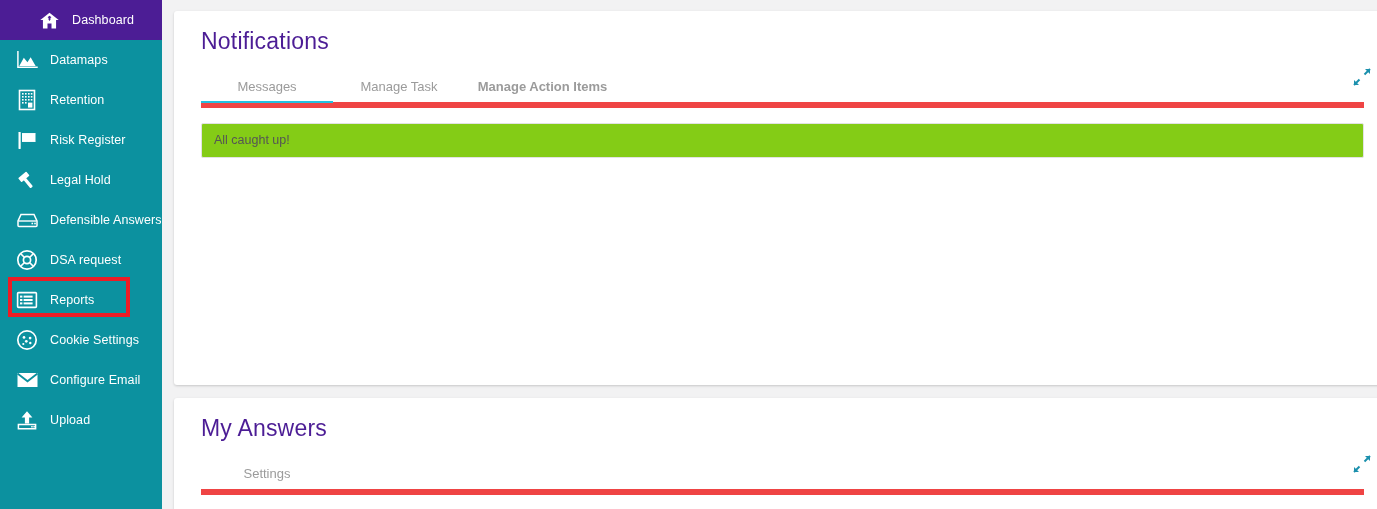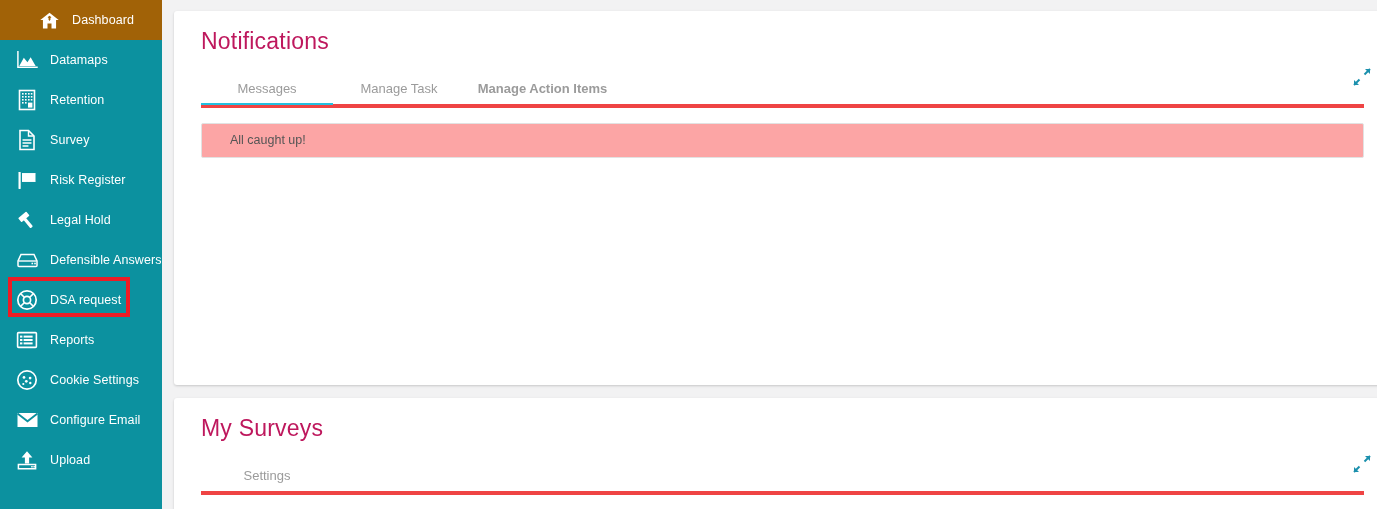--- a/index.html
+++ b/index.html
@@ -45,21 +45,21 @@
     position: relative;
     display: flex;
     align-items: center;
     height: 40px;
     padding-left: 14px;
     cursor: pointer;
     user-select: none;
   }
 
   .nav-item.active {
-    background: #a16207;
+    background: #4c1d95;
     padding-left: 36px;
   }
 
   .nav-icon {
     width: 26px;
     height: 26px;
     flex: 0 0 26px;
     display: flex;
     align-items: center;
     justify-content: center;
@@ -116,21 +116,21 @@
   .panel-surveys {
     top: 398px;
     height: 160px;
   }
 
   .panel-title {
     position: absolute;
     left: 27px;
     top: 19px;
     font-size: 23px;
-    color: #be185d;
+    color: #4c1d95;
     font-weight: normal;
     letter-spacing: 0.2px;
     line-height: 1;
   }
 
   .expand-btn {
     position: absolute;
     right: 14px;
     top: 53px;
     width: 26px;
@@ -143,21 +143,21 @@
 
   .expand-btn svg { display: block; }
 
   
   .tabs {
     position: absolute;
     left: 27px;
     top: 66px;
     display: flex;
     align-items: flex-end;
-    border-bottom: 4px solid #ef4444;
+    border-bottom: 6px solid #ef4444;
     width: 1163px;
     height: 31px;
   }
 
   .tab {
     position: relative;
     font-size: 13px;
     color: #9b9b9b;
     padding: 0 0 9px 0;
     text-align: center;
@@ -182,24 +182,24 @@
 
   
   .message-box {
     position: absolute;
     left: 27px;
     top: 112px;
     width: 1163px;
     height: 35px;
     border: 1px solid #e2e2e2;
     border-radius: 2px;
-    background: #fca5a5;
+    background: #84cc16;
     display: flex;
     align-items: center;
-    padding-left: 28px;
+    padding-left: 12px;
   }
 
   .message-text {
     font-size: 12.5px;
     color: #555555;
     line-height: 1;
   }
 </style>
 </head>
 <body>
@@ -248,34 +248,20 @@
               <rect x="12.8" y="10" width="1.6" height="1.6"></rect>
             <rect x="4" y="13" width="1.6" height="1.6"></rect>
               <rect x="7" y="13" width="1.6" height="1.6"></rect>
             <rect x="10" y="13.6" width="4.4" height="5"></rect>
           </g>
         </svg>
       </span>
       <span class="nav-label">Retention</span>
     </div>
 
-    <div class="nav-item">
-      <span class="nav-icon">
-        <svg width="18" height="22" viewBox="0 0 18 22" fill="none" stroke="#ffffff" stroke-width="1.6">
-          <path d="M2 1.5h8.5L16 7v13.5H2z"></path>
-          <path d="M10.5 1.8V7H15.7" stroke-width="1.4"></path>
-          <g stroke-width="1.3" stroke-linecap="round">
-            <path d="M5 11h8"></path>
-              <path d="M5 14h8"></path>
-              <path d="M5 17h5"></path>
-          </g>
-        </svg>
-      </span>
-      <span class="nav-label">Survey</span>
-    </div>
 
     <div class="nav-item">
       <span class="nav-icon">
         <svg width="22" height="22" viewBox="0 0 22 22" fill="#ffffff">
           <rect x="2.5" y="3" width="2.2" height="17" rx="0.4"></rect>
           <path d="M6 4.2h13.5v8.6H6z"></path>
           <path d="M6 4.2h13.5l-2.6 4.3 2.6 4.3H6z" fill="#ffffff"></path>
         </svg>
       </span>
       <span class="nav-label">Risk Register</span>
@@ -393,21 +379,21 @@
         <div class="tab">Manage Task</div>
         <div class="tab">Manage Action Items</div>
       </div>
 
       <div class="message-box">
         <span class="message-text">All caught up!</span>
       </div>
     </section>
 
     <section class="panel panel-surveys">
-      <h2 class="panel-title">My Surveys</h2>
+      <h2 class="panel-title">My Answers</h2>
 
       <div class="expand-btn">
         <svg width="22" height="22" viewBox="0 0 22 22" fill="none" stroke="#1b90ad" stroke-width="2">
           <path d="M13.5 8.5L19 3"></path>
           <path d="M14 3h5v5" fill="#1b90ad" stroke="none"></path>
           <path d="M8.5 13.5L3 19"></path>
           <path d="M8 19H3v-5" fill="#1b90ad" stroke="none"></path>
         </svg>
       </div>
 

